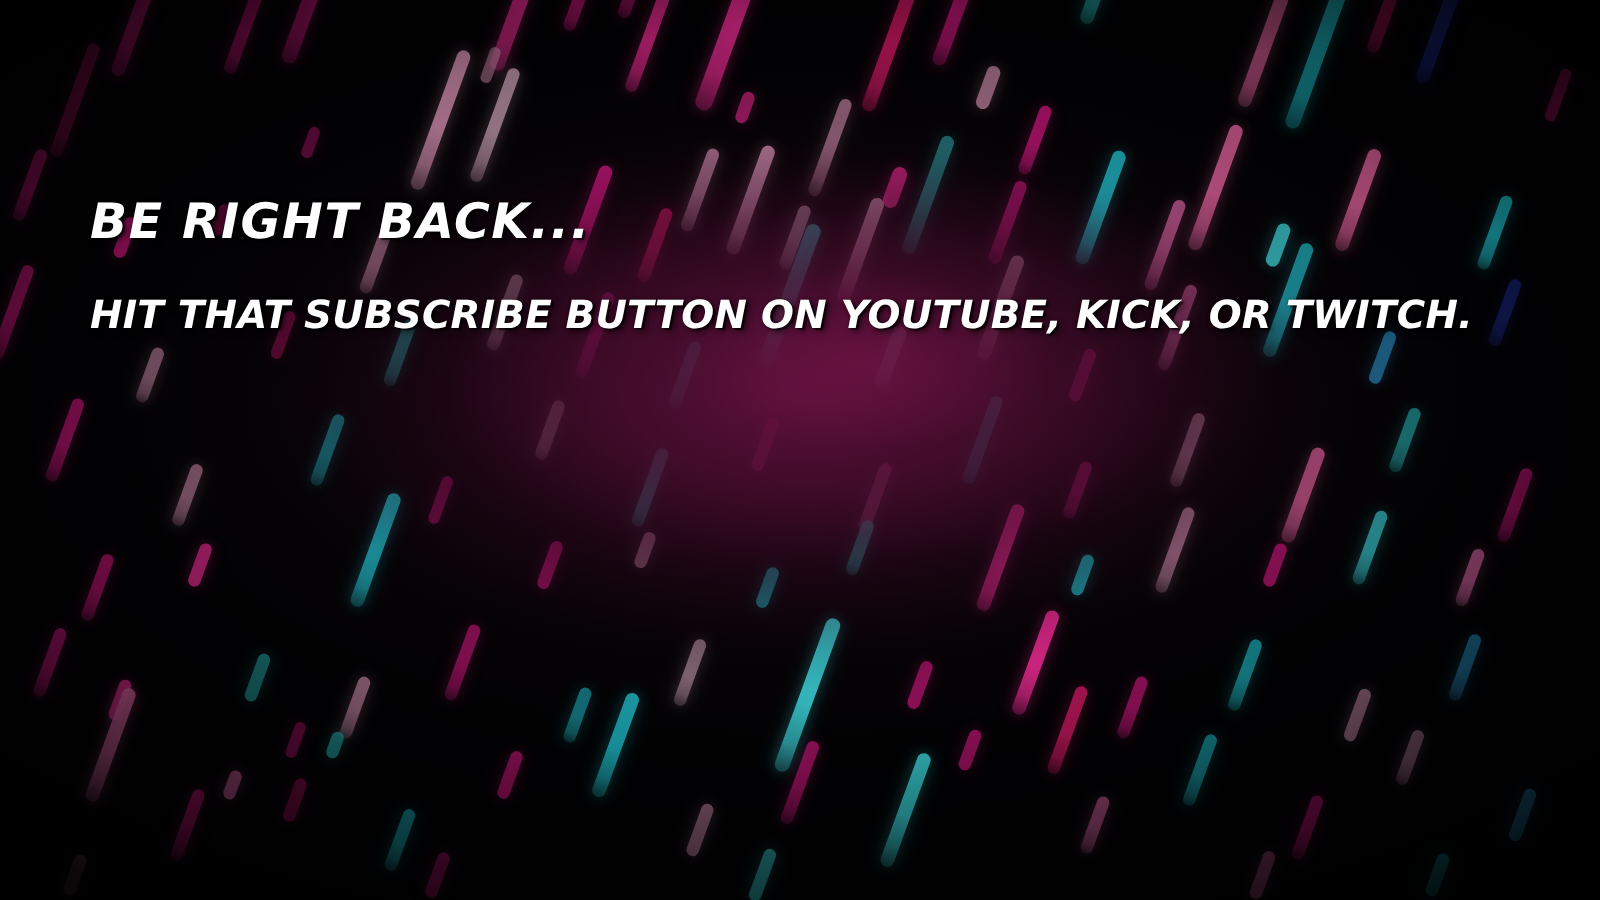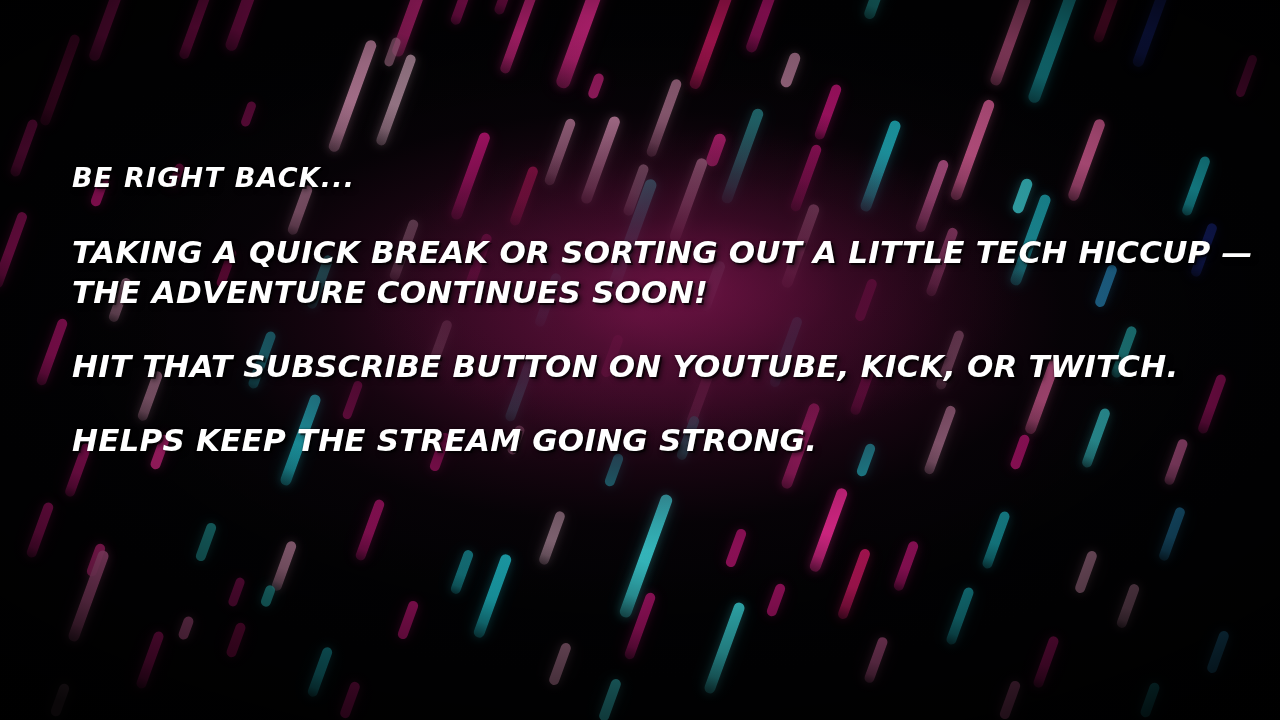--- a/index.html
+++ b/index.html
@@ -77,21 +77,21 @@
     font-style: italic;
     text-transform: uppercase;
     letter-spacing: 0.5px;
     white-space: nowrap;
     text-shadow:
        2px 2px 0 rgba(0,0,0,0.55),
        3px 3px 5px rgba(0,0,0,0.65),
        0 0 2px rgba(0,0,0,0.5);
   }
   .title {
-    font-size: 27px;
+    font-size: 39px;
     line-height: 40px;
     letter-spacing: 1.2px;
   }
   .body-line {
     font-size: 31px;
     line-height: 40px;
     letter-spacing: 0.2px;
   }
   .para {
     margin-top: 34px;
@@ -230,27 +230,22 @@
       <div class="streak" style="left: 55px; top: 683px; width: 10px; height: 34px; opacity: 0.55; transform: rotate(20deg); background: rgb(247, 168, 206); box-shadow: rgba(247, 168, 206, 0.333) 0px 0px 10px, rgba(247, 168, 206, 0.165) 0px 0px 20px;"></div>
     </div>
   <div class="bg-glow"></div>
   <div class="bg-glow2"></div>
   <div class="bg-vignette"></div>
 
   <div id="text-block">
 
     <div class="line title">BE RIGHT BACK...</div>
 
-    <div class="para">
-      <div class="line body-line">TAKING A QUICK BREAK OR SORTING OUT A LITTLE TECH HICCUP —</div>
-      <div class="line body-line">THE ADVENTURE CONTINUES SOON!</div>
-    </div>
 
     <div class="para">
       <div class="line body-line">HIT THAT SUBSCRIBE BUTTON ON YOUTUBE, KICK, OR TWITCH.</div>
     </div>
 
     <div class="para">
-      <div class="line body-line">HELPS KEEP THE STREAM GOING STRONG.</div>
     </div>
 
   </div>
 </div>
 
 </body></html>

